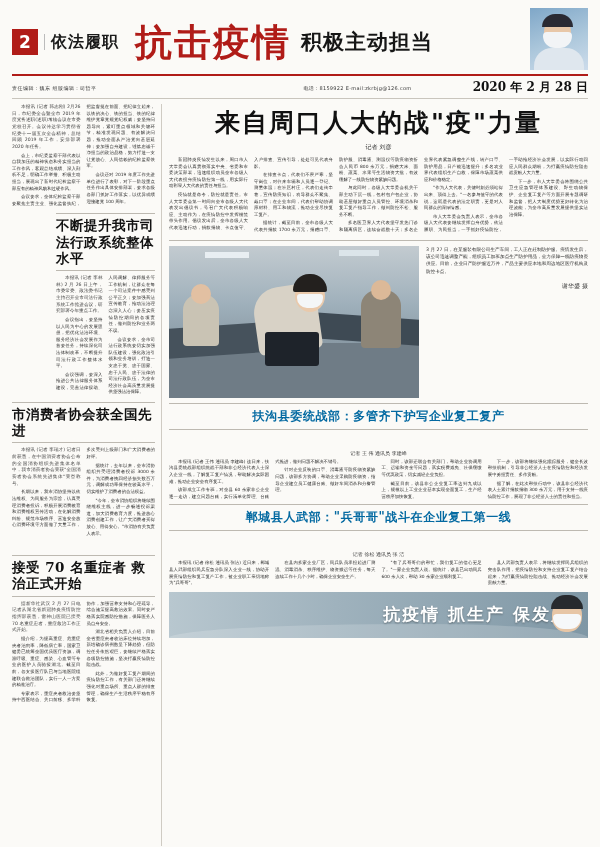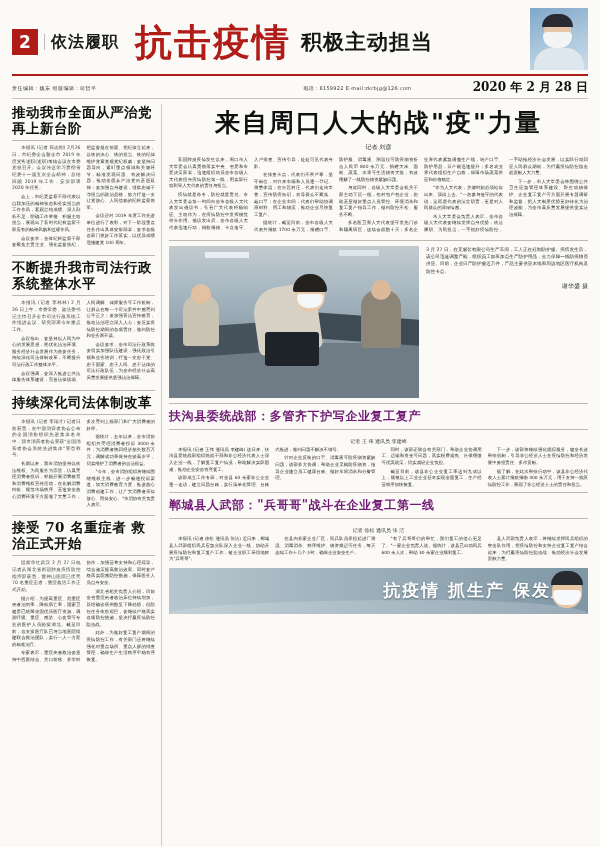--- a/index.html
+++ b/index.html
@@ -193,26 +193,26 @@
   }
   .sign {
     margin-top:6px; text-align:right;
     font-family:"DejaVu Serif","Liberation Serif",serif;
     font-size:6px; color:#333;
   }
 
   
   .sec-hl {
     font-family:"DejaVu Serif","Liberation Serif",serif;
-    font-weight:bold; font-size:12px; color:#701a75;
-    letter-spacing:.6px;
+    font-weight:bold; font-size:12px; color:#0369a1;
+    text-align:center; letter-spacing:.6px;
     padding:4px 0 4px 0;
     border-top:1px solid #bdb9b1;
     border-bottom:1px solid #bdb9b1;
-    margin-bottom:8px;
+    margin-bottom:20px;
   }
   .sec-byline { text-align:center; font-size:5px; color:#444; margin-bottom:3px; }
 
   
   .banner {
     position:relative;
     margin-top:5px;
     height:46px;
     background:linear-gradient(90deg,#b8c7cf 0%,#9fb2bd 40%,#7f97a5 100%);
     overflow:hidden;
@@ -266,50 +266,49 @@
     <div class="left">责任编辑：魏东   组版编辑：司哲平</div>
     <div class="mid">电话：8159922          E-mail:zkrbjg@126.com</div>
     <div class="right">2020 年 2 月 28 日</div>
   </div>
 
   <div class="body-grid">
 
     <div class="col-left">
 
       <div>
-        <div class="hl first">推动我市全面从严治党再上新台阶</div>
         <div class="cols2">
           <p class="para dateline">本报讯  (记者 韩志刚) 2月26日，市纪委全会暨全市 2019 年度党务述职(述职)考核会议在市委党校召开。会议传达学习贯彻省纪委十一届五次全会精神，总结回顾 2019 年工作，安排部署 2020 年任务。</p>
           <p class="para">会上，市纪委监察干部代表以自我加压的精神状态和务实担当的工作作风，客观总结成绩、深入剖析不足，明确工作举措、积极主动担当，展现出了新时代纪检监察干部应有的精神风貌和过硬作风。</p>
           <p class="para">会议要求，全体纪检监察干部要聚焦主责主业、强化监督执纪，把监督挺在前面、把纪律立起来，以铁的决心、铁的担当、铁的纪律维护党章党规党纪权威；要坚持问题导向，紧盯重点领域和关键环节，精准发现问题、有效解决问题，推动全面从严治党向基层延伸；要加强自身建设，锤炼忠诚干净担当的政治品格，努力打造一支让党放心、人民信赖的纪检监察铁军。</p>
           <p class="para">会议还对 2019 年度工作先进单位进行了表彰，对下一阶段重点任务作出具体安排部署，要求各级各部门抓好工作落实，以优异成绩迎接建党 100 周年。</p>
         </div>
       </div>
 
-      <div style="margin-top:6px;">
+      <div style="margin-top:6px;margin-left:44px;">
         <div class="hl">不断提升我市司法行政系统整体水平</div>
         <div class="cols2">
           <p class="para dateline">本报讯  (记者 李林林) 2 月 26 日上午，市委常委、政法委书记主持召开全市司法行政系统工作推进会议，研究部署今年重点工作。</p>
           <p class="para">会议指出，要坚持以人民为中心的发展思想，把优化法治环境、服务经济社会发展作为首要任务，持续深化司法体制改革，不断提升司法行政工作整体水平。</p>
           <p class="para">会议强调，要深入推进公共法律服务体系建设，完善法律援助、人民调解、律师服务等工作机制，让群众在每一个司法案件中感受到公平正义；要加强普法宣传教育，推动法治理念深入人心；要压实疫情防控期间的各项责任，做到防控和业务两不误。</p>
           <p class="para">会议要求，全市司法行政系统要切实加强队伍建设，强化政治引领和业务培训，打造一支忠于党、忠于国家、忠于人民、忠于法律的司法行政队伍，为全市经济社会高质量发展提供坚强法治保障。</p>
         </div>
       </div>
 
       <div style="margin-top:6px;">
-        <div class="hl">持续深化司法体制改革</div>
+        <div class="hl">市消费者协会获全国先进</div>
         <div class="cols2">
           <p class="para dateline">本报讯  (记者 李瑞才) 记者日前获悉，在中国消费者协会公布的全国消协组织先进集体名单中，我市消费者协会荣获"全国消费者协会系统先进集体"荣誉称号。</p>
           <p class="para">长期以来，我市消协坚持以依法维权、为民服务为宗旨，认真受理消费者投诉，积极开展消费教育和消费维权宣传活动，在化解消费纠纷、规范市场秩序、营造安全放心消费环境等方面做了大量工作，多次受到上级部门和广大消费者的好评。</p>
           <p class="para">据统计，去年以来，全市消协组织共受理消费者投诉 3000 余件，为消费者挽回经济损失数百万元，调解成功率保持在较高水平，切实维护了消费者的合法权益。</p>
           <p class="para">"今年，全市消协组织将继续围绕维权主线，进一步畅通投诉渠道，加大消费教育力度，推进放心消费创建工作，让广大消费者买得放心、用得安心。"市消协有关负责人表示。</p>
         </div>
       </div>
 
-      <div style="margin-top:6px;">
+      <div style="margin-top:18px;">
         <div class="hl">接受 70 名重症者 救治正式开始</div>
         <div class="cols2">
           <p class="para dateline">据新华社武汉 2 月 27 日电 记者从湖北省新冠肺炎疫情防控指挥部获悉，雷神山医院已接受 70 名重症患者，重症救治工作正式开始。</p>
           <p class="para">据介绍，为提高重症、危重症患者治愈率，降低病亡率，国家卫健委已统筹全国优质医疗资源，调派呼吸、重症、感染、心血管等专业的医护人员驰援湖北。截至目前，各支援医疗队已与当地医院组建联合救治团队，实行一人一方案的精准治疗。</p>
           <p class="para">专家表示，重症患者救治要坚持中西医结合、关口前移、多学科协作，加强营养支持和心理疏导，综合施策提高救治效果。同时要严格落实院感防控措施，保障医务人员自身安全。</p>
           <p class="para">湖北省相关负责人介绍，目前全省重症患者收治床位持续增加，新增确诊病例数呈下降趋势，但防控任务依然艰巨，要继续严格落实各项防控措施，坚决打赢疫情防控阻击战。</p>
           <p class="para">此外，为做好复工复产期间的疫情防控工作，有关部门还将继续强化对重点场所、重点人群的排查管理，确保生产生活秩序平稳有序恢复。</p>
         </div>
       </div>
 

